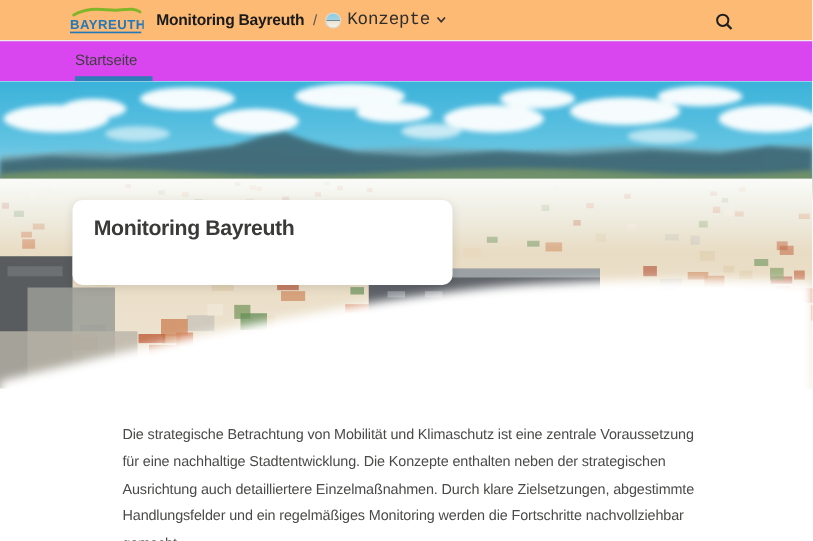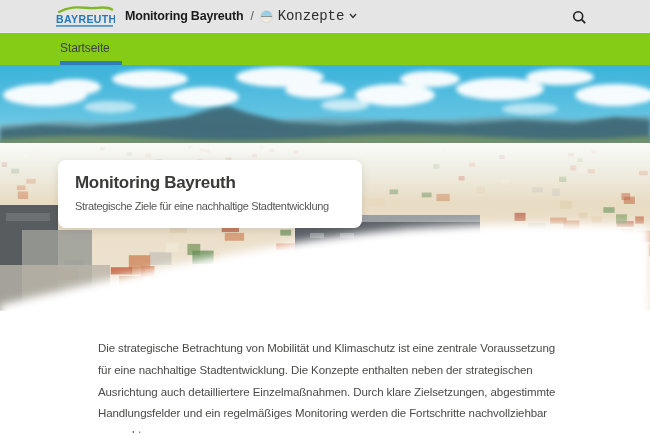--- a/index.html
+++ b/index.html
@@ -1,34 +1,34 @@
 <!DOCTYPE html>
 <html><head>
 <meta charset="utf-8">
 <style>
   * { margin:0; padding:0; box-sizing:border-box; }
   html,body { width:650px; height:433px; overflow:hidden; background:#fff;
     font-family:"Liberation Sans", sans-serif; -webkit-font-smoothing:antialiased; }
 
   
-  .header { position:relative; height:33px; background:#e5e5e5; border-bottom:1px solid #ebebeb;
+  .header { position:relative; height:33px; background:#fdba74; border-bottom:1px solid #ebebeb;
     display:flex; align-items:center; padding-left:55px; }
   .logo { display:block; cursor:pointer; }
   .site-title { margin-left:10px; font-size:12.5px; font-weight:bold; color:#1b1b1b;
     letter-spacing:-0.2px; cursor:pointer; }
   .crumb-sep { margin:0 6px 0 7px; font-size:12px; color:#555; }
   .concept-switcher { display:flex; align-items:center; gap:5px; cursor:pointer; }
   .mini-avatar { width:13px; height:13px; border-radius:50%; border:1px solid #d8d8d8;
     background:linear-gradient(180deg,#8ecbe0 0%,#9fd4e6 42%,#5e7a80 48%,#ece6d8 56%,#f4f0e6 100%); }
   .concept-label { font-size:14px; color:#2e2e2e; letter-spacing:-0.1px;font-family:Liberation Mono, monospace; }
   .search-btn { position:absolute; left:570px; top:8px; width:18px; height:18px;
     background:transparent; border:none; cursor:pointer; display:flex; align-items:center; justify-content:center; }
 
   
-  .nav { position:relative; height:32px; background:#84cc16;text-align:right; }
+  .nav { position:relative; height:32px; background:#d946ef;text-align:right; }
   .nav-item { position:absolute; left:60px; top:8px; font-size:12px; color:#3f3f3f;
     letter-spacing:-0.1px; cursor:pointer; }
   .nav-underline { position:absolute; left:60px; bottom:0; width:62px; height:4px; background:#2e7cb8; }
 
   
   .hero { position:relative; width:650px; height:265px; background:#fff; }
   .hero svg.scene { display:block; }
   .hero-card { position:absolute; left:58px; top:95px; width:304px; height:68px;
     background:#fff; border-radius:8px; box-shadow:0 2px 8px rgba(0,0,0,0.10);
     padding:13px 16px 0 17px; }
@@ -339,19 +339,18 @@
     </g>
 
     <rect x="0" y="78" width="650" height="58" fill="url(#haze)"></rect>
 
     <path d="M0,240 C140,206 300,170 430,162 C520,157 600,158 650,161 L650,265 L0,265 Z" fill="#ffffff" filter="url(#b4)"></path>
     <rect x="0" y="246" width="650" height="19" fill="#ffffff"></rect>
   </svg>
 
   <div class="hero-card">
     <h1>Monitoring Bayreuth</h1>
-    <p>Strategische Ziele für eine nachhaltige Stadtentwicklung</p>
   </div>
 </div>
 
 <div class="content">
   <p>Die strategische Betrachtung von Mobilität und Klimaschutz ist eine zentrale Voraussetzung für eine nachhaltige Stadtentwicklung. Die Konzepte enthalten neben der strategischen Ausrichtung auch detailliertere Einzelmaßnahmen. Durch klare Zielsetzungen, abgestimmte Handlungsfelder und ein regelmäßiges Monitoring werden die Fortschritte nachvollziehbar gemacht.</p>
 </div>
 
 </body></html>

